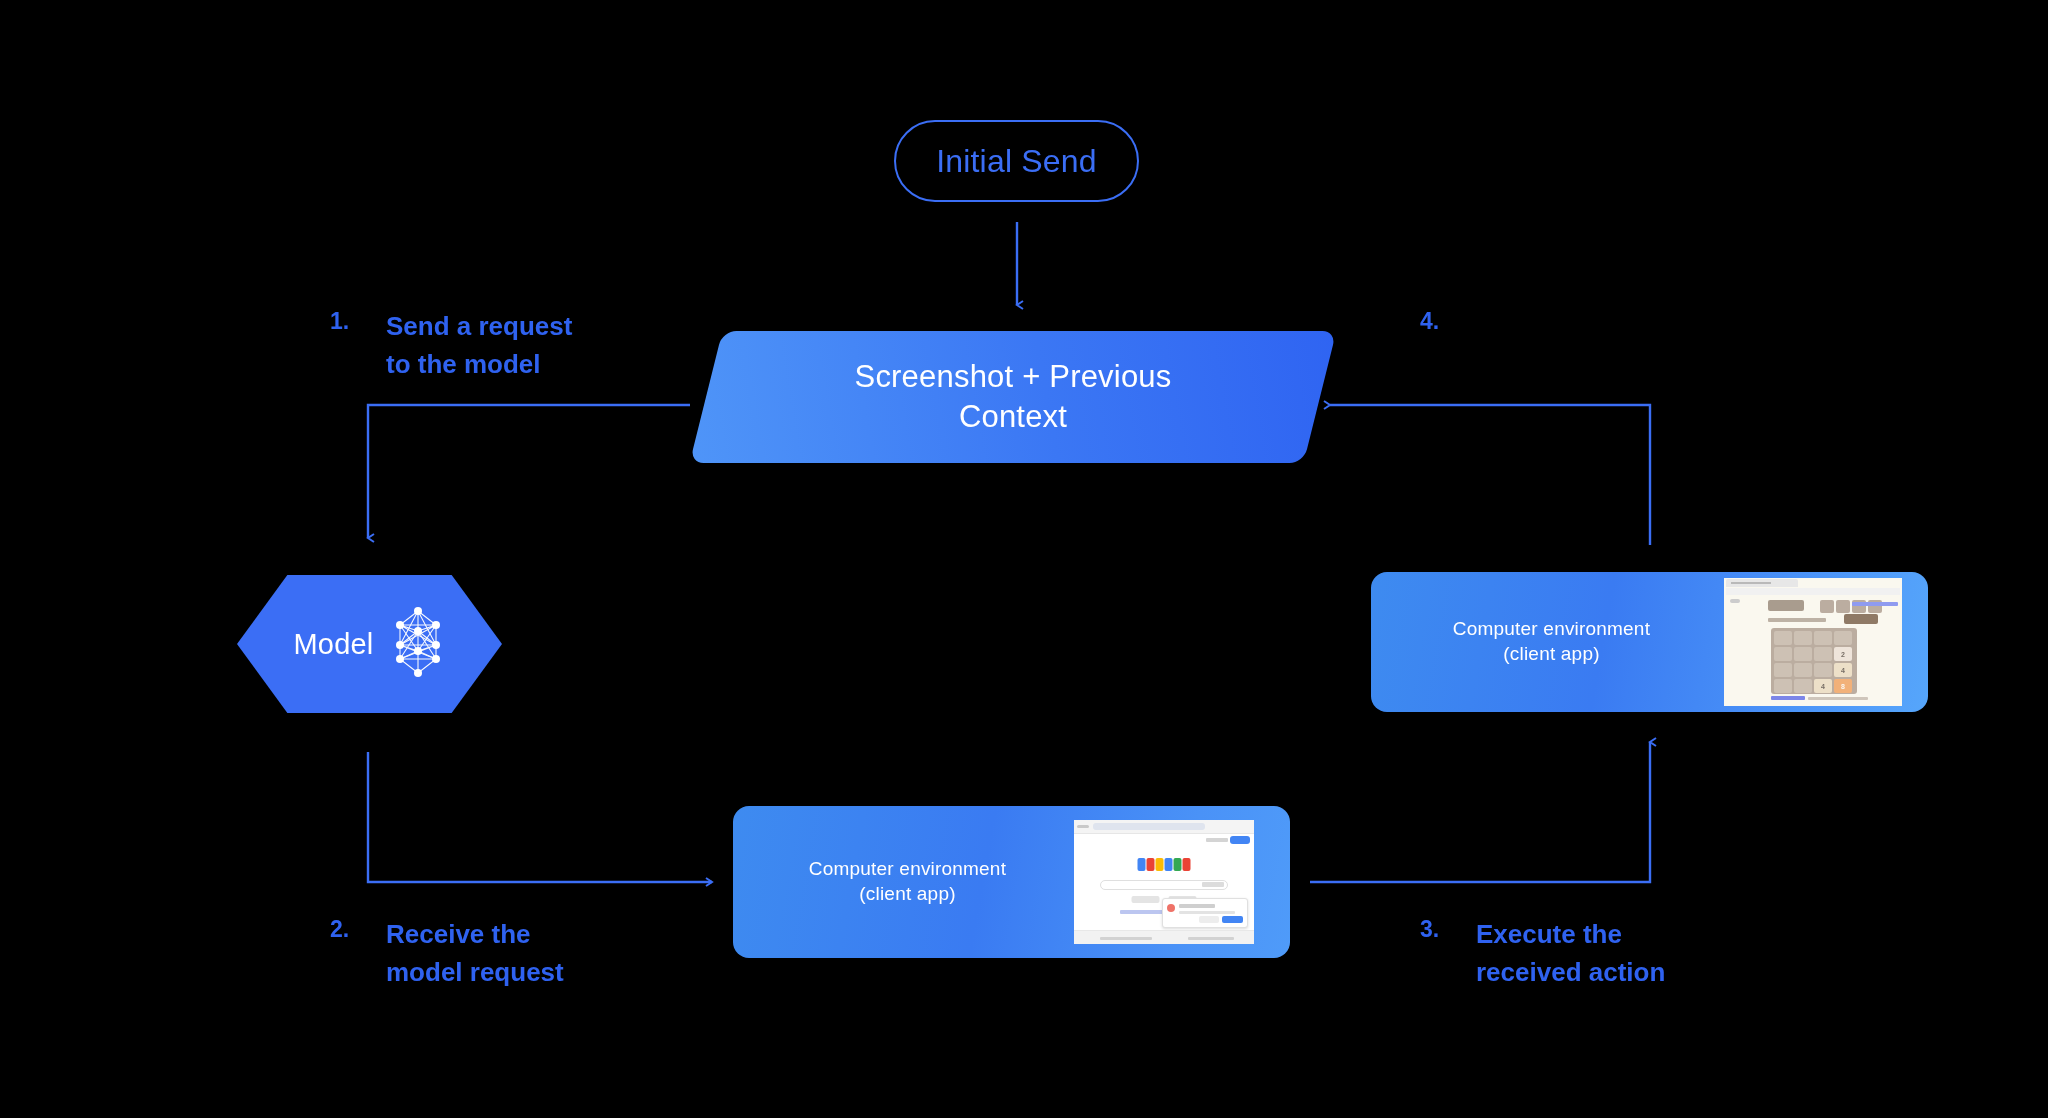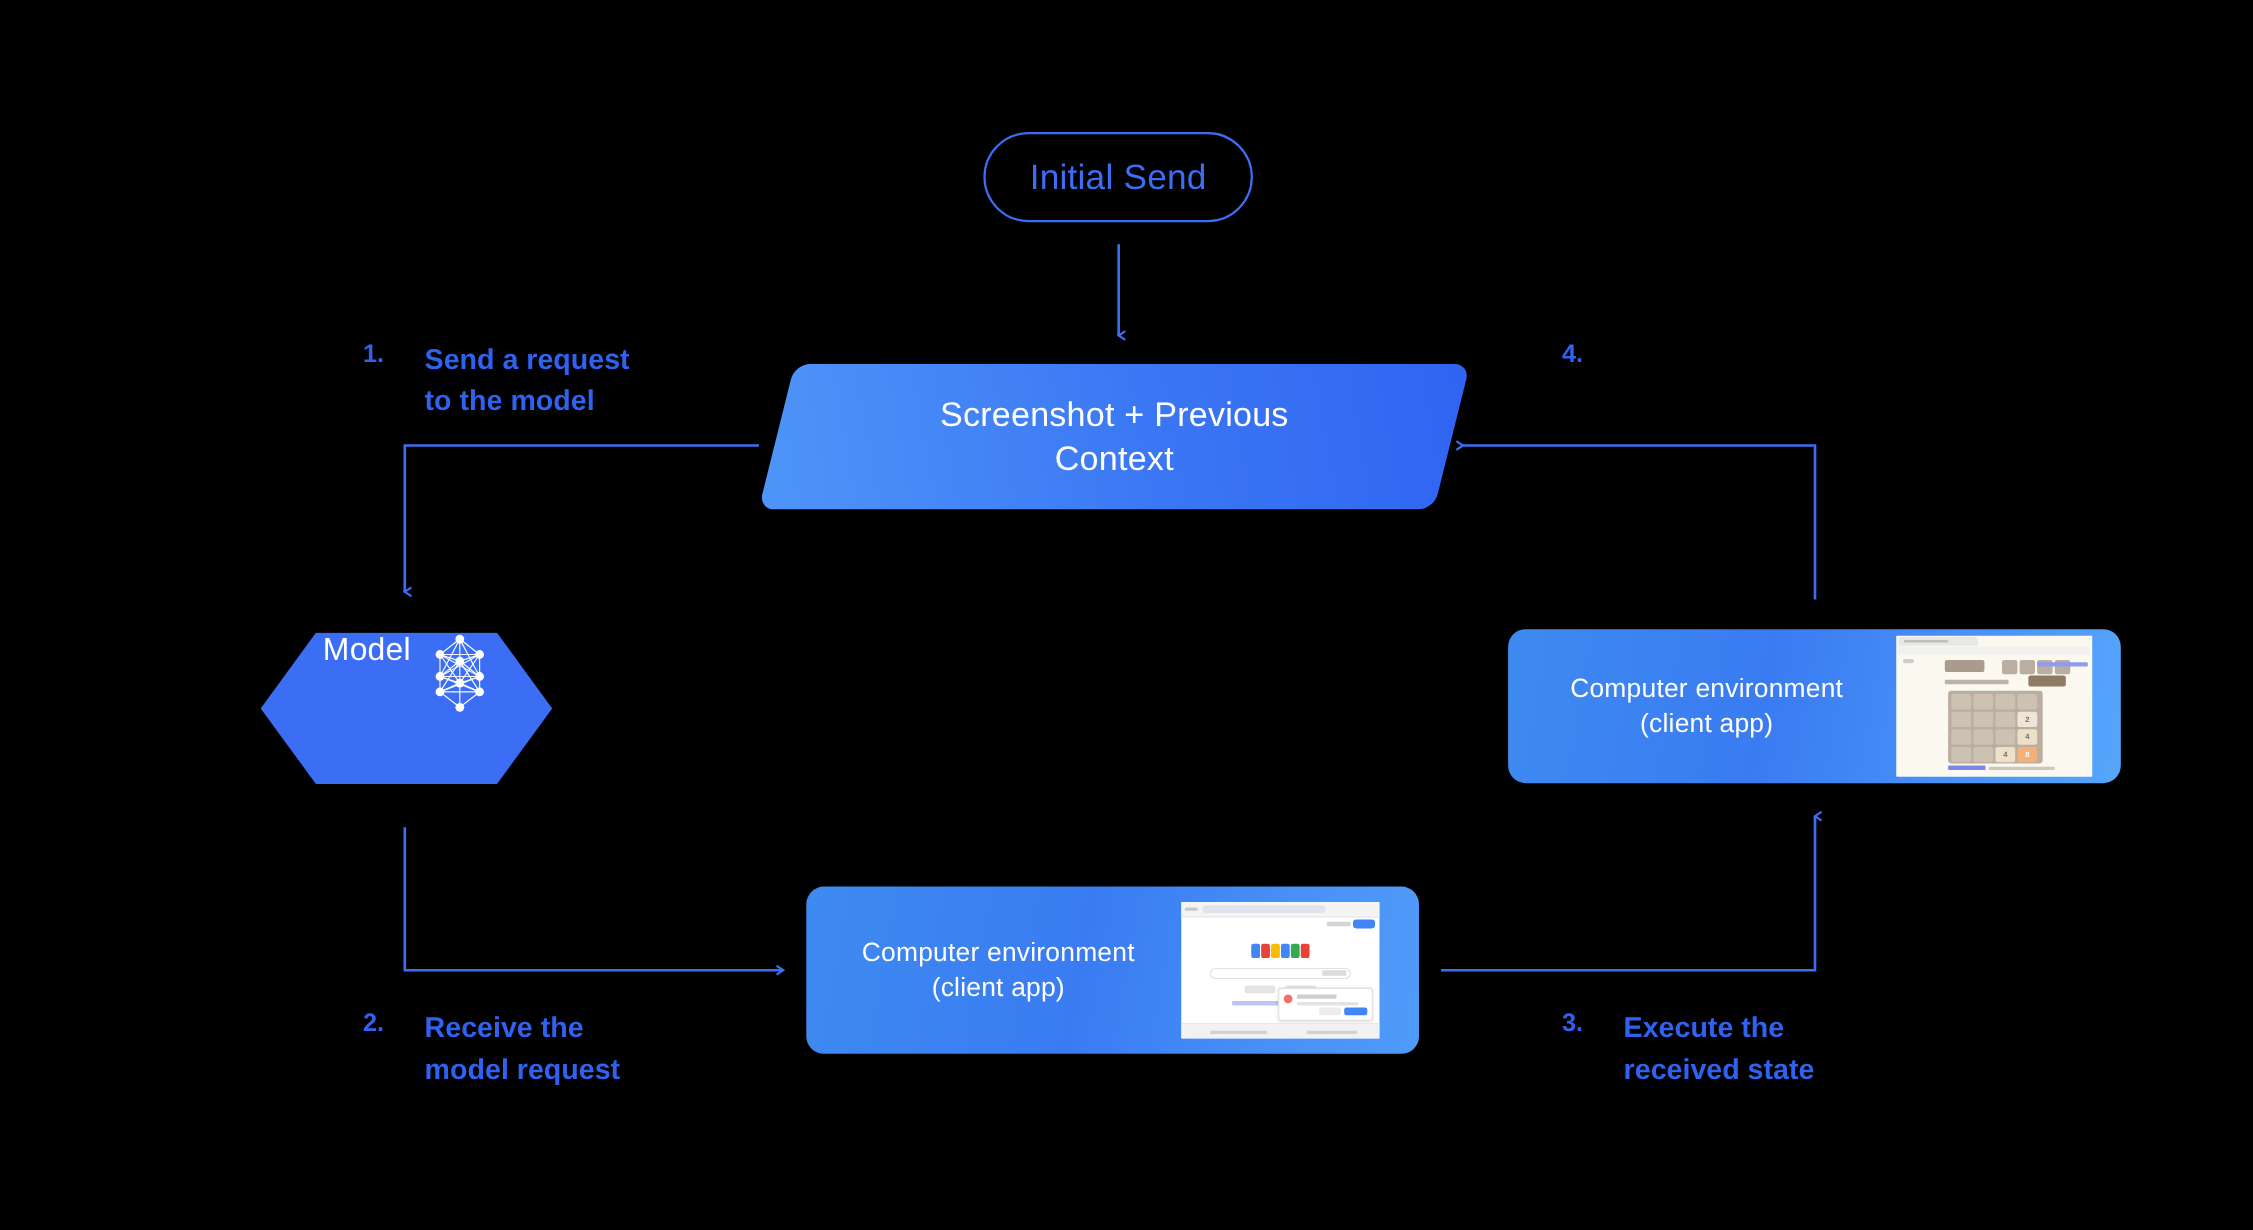--- a/index.html
+++ b/index.html
@@ -53,33 +53,33 @@
     width: 265px; height: 138px;
   }
   .hex-shape {
     position: absolute; inset: 0;
     background: #3b6ef5;
     clip-path: polygon(19% 0%, 81% 0%, 100% 50%, 81% 100%, 19% 100%, 0% 50%);
     border-radius: 10px;
   }
   .hex-inner {
     position: absolute; inset: 0;
-    display: flex; align-items: flex-start; justify-content: center; gap: 16px;
+    display: flex; align-items: center; justify-content: center; gap: 16px;
   }
   .hex-inner .txt { color: #fff; font-size: 29px; letter-spacing: .2px; }
 
   
   .envcard {
     position: absolute;
     border-radius: 16px;
     display: flex; align-items: center;
     overflow: hidden;
   }
   .envcard .cap {
-    color: #fff; font-size: 24px; line-height: 1.30; text-align: center;
+    color: #fff; font-size: 19px; line-height: 1.30; text-align: center;
     letter-spacing: .2px;
     flex: 1 1 auto;
   }
   .envcard.right {
     left: 1371px; top: 572px; width: 557px; height: 140px;
     background: linear-gradient(100deg, #3e8bf0 0%, #3a7bf2 42%, #4c95f8 78%, #56a6fb 100%);
     padding: 0 14px 0 8px;
   }
   .envcard.bottom {
     left: 733px; top: 806px; width: 557px; height: 152px;
@@ -319,16 +319,16 @@
     <span class="num">4.</span>
   </div>
   <div class="step s2">
     <span class="num">2.</span>
     <span class="txt">Receive the
 model request</span>
   </div>
   <div class="step s3">
     <span class="num">3.</span>
     <span class="txt">Execute the
-received state</span>
+received action</span>
   </div>
 
 </div>
 
 </body></html>

